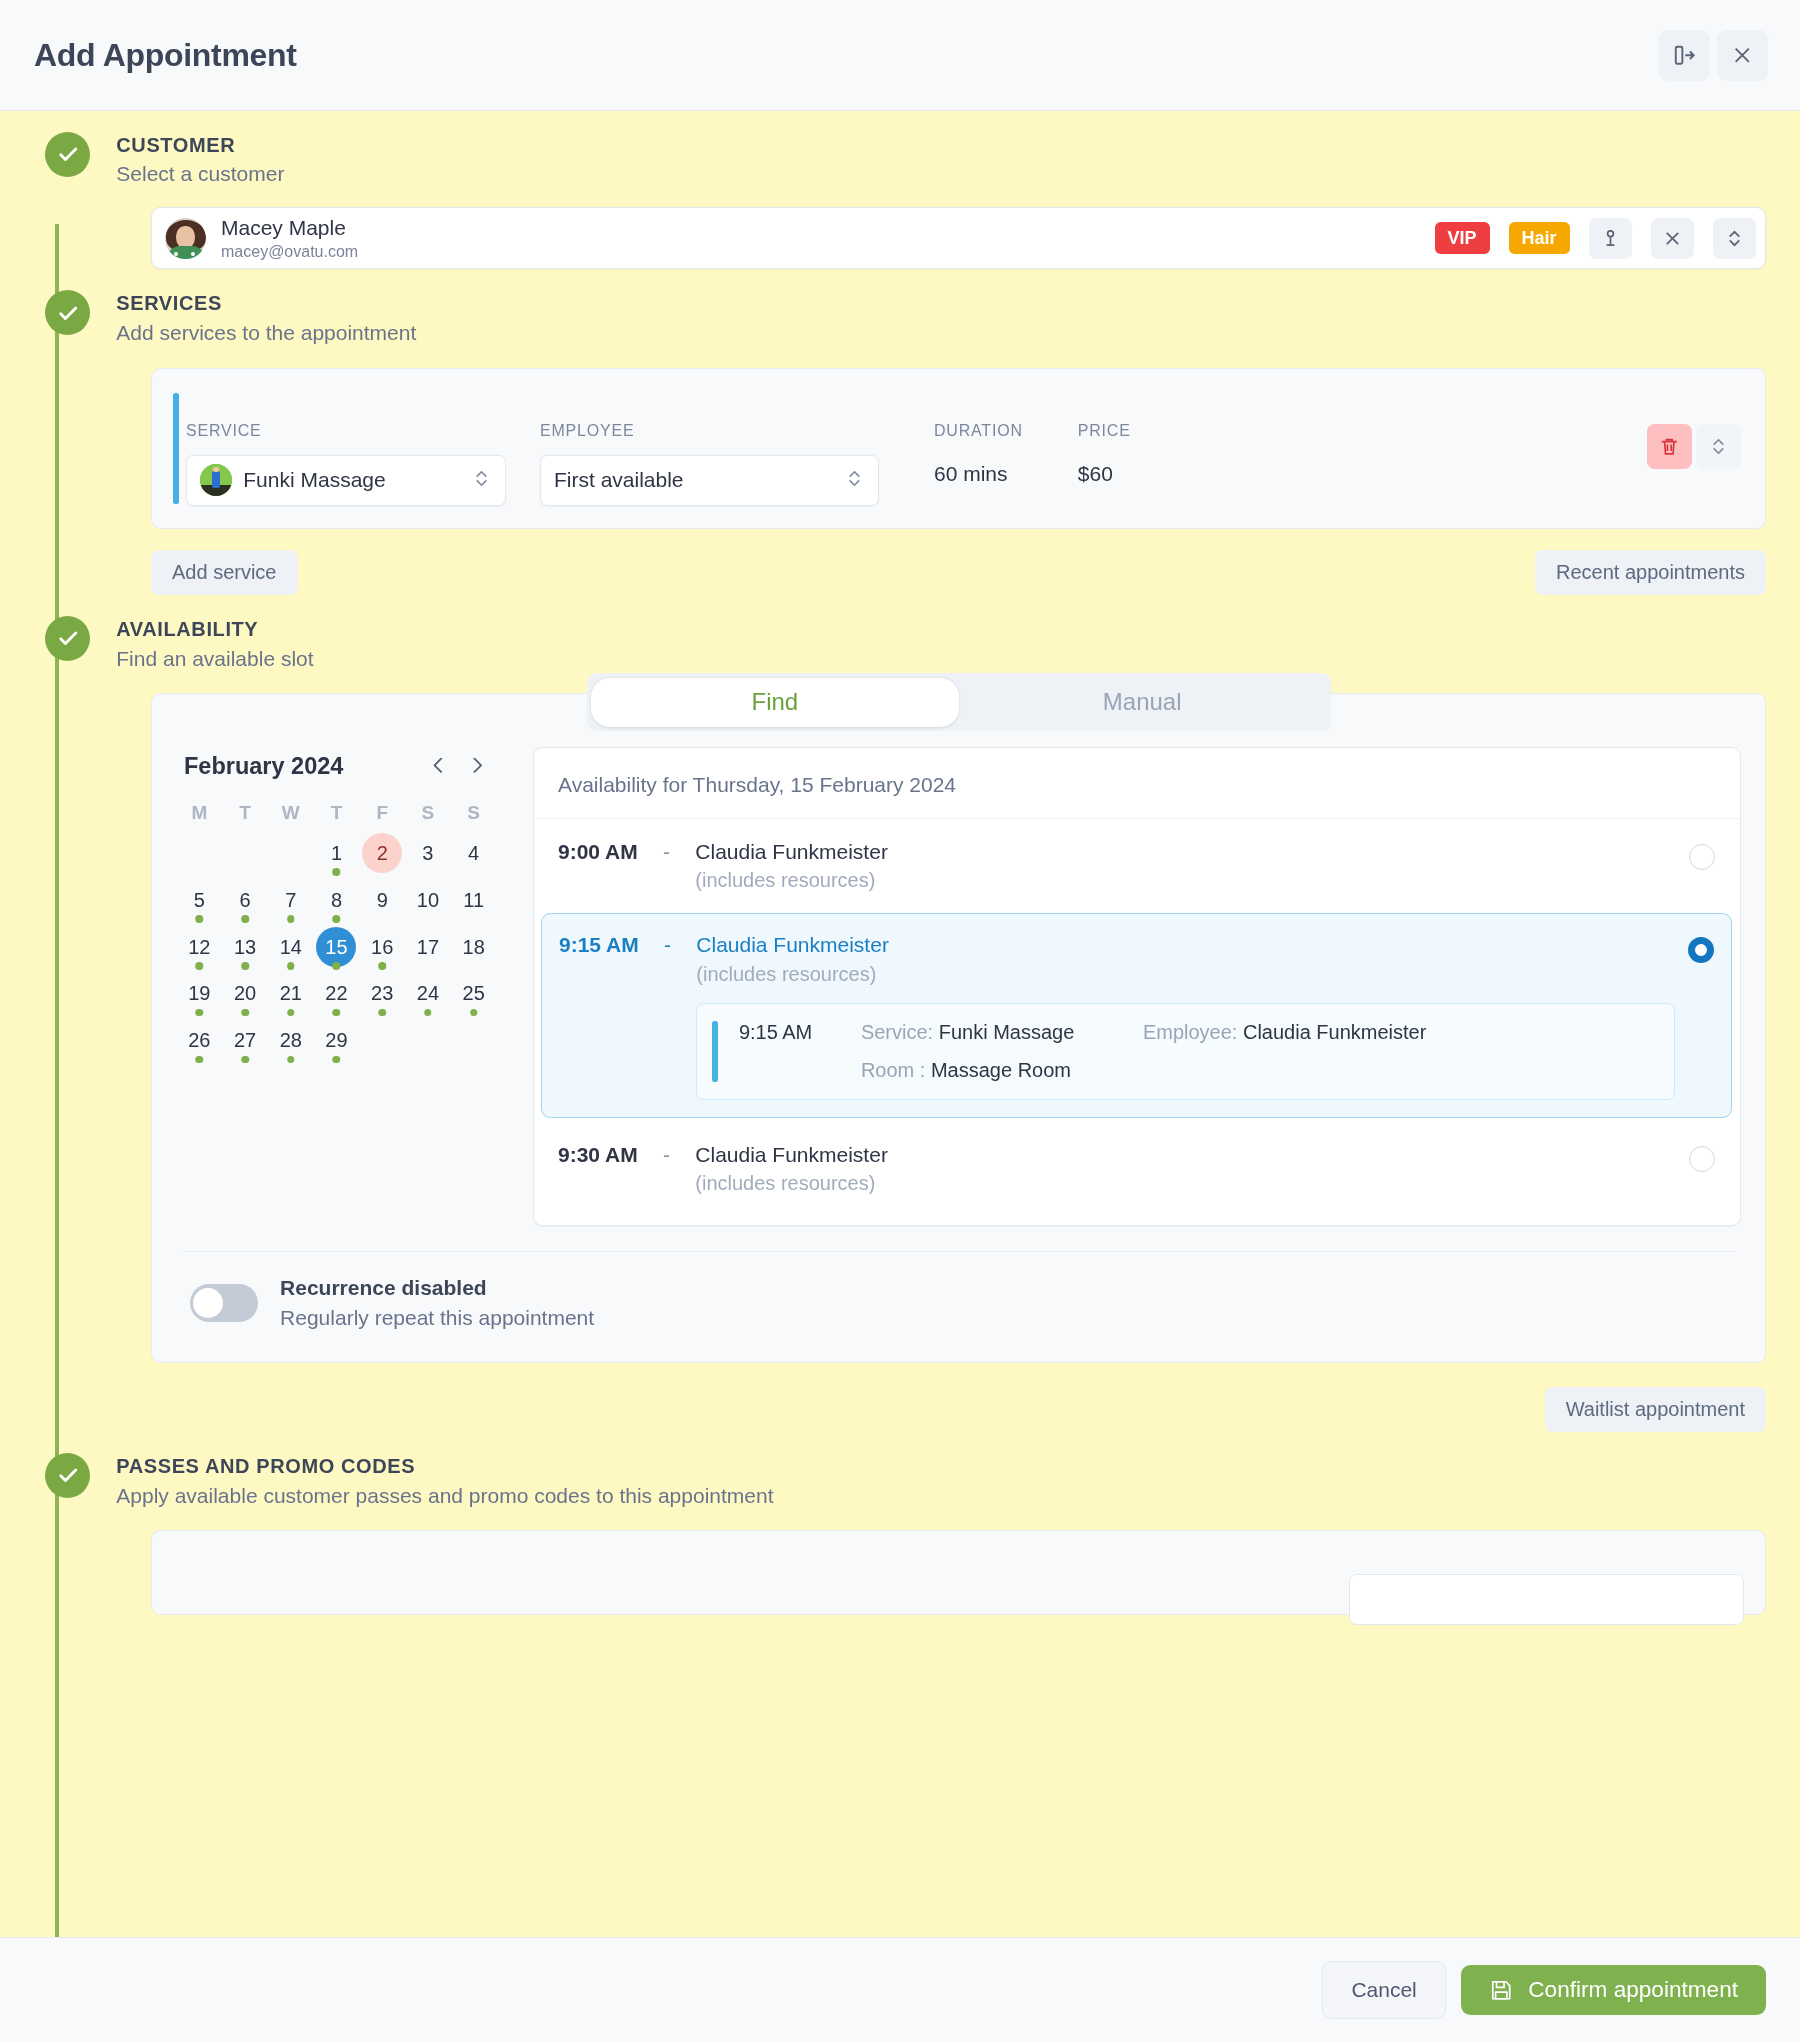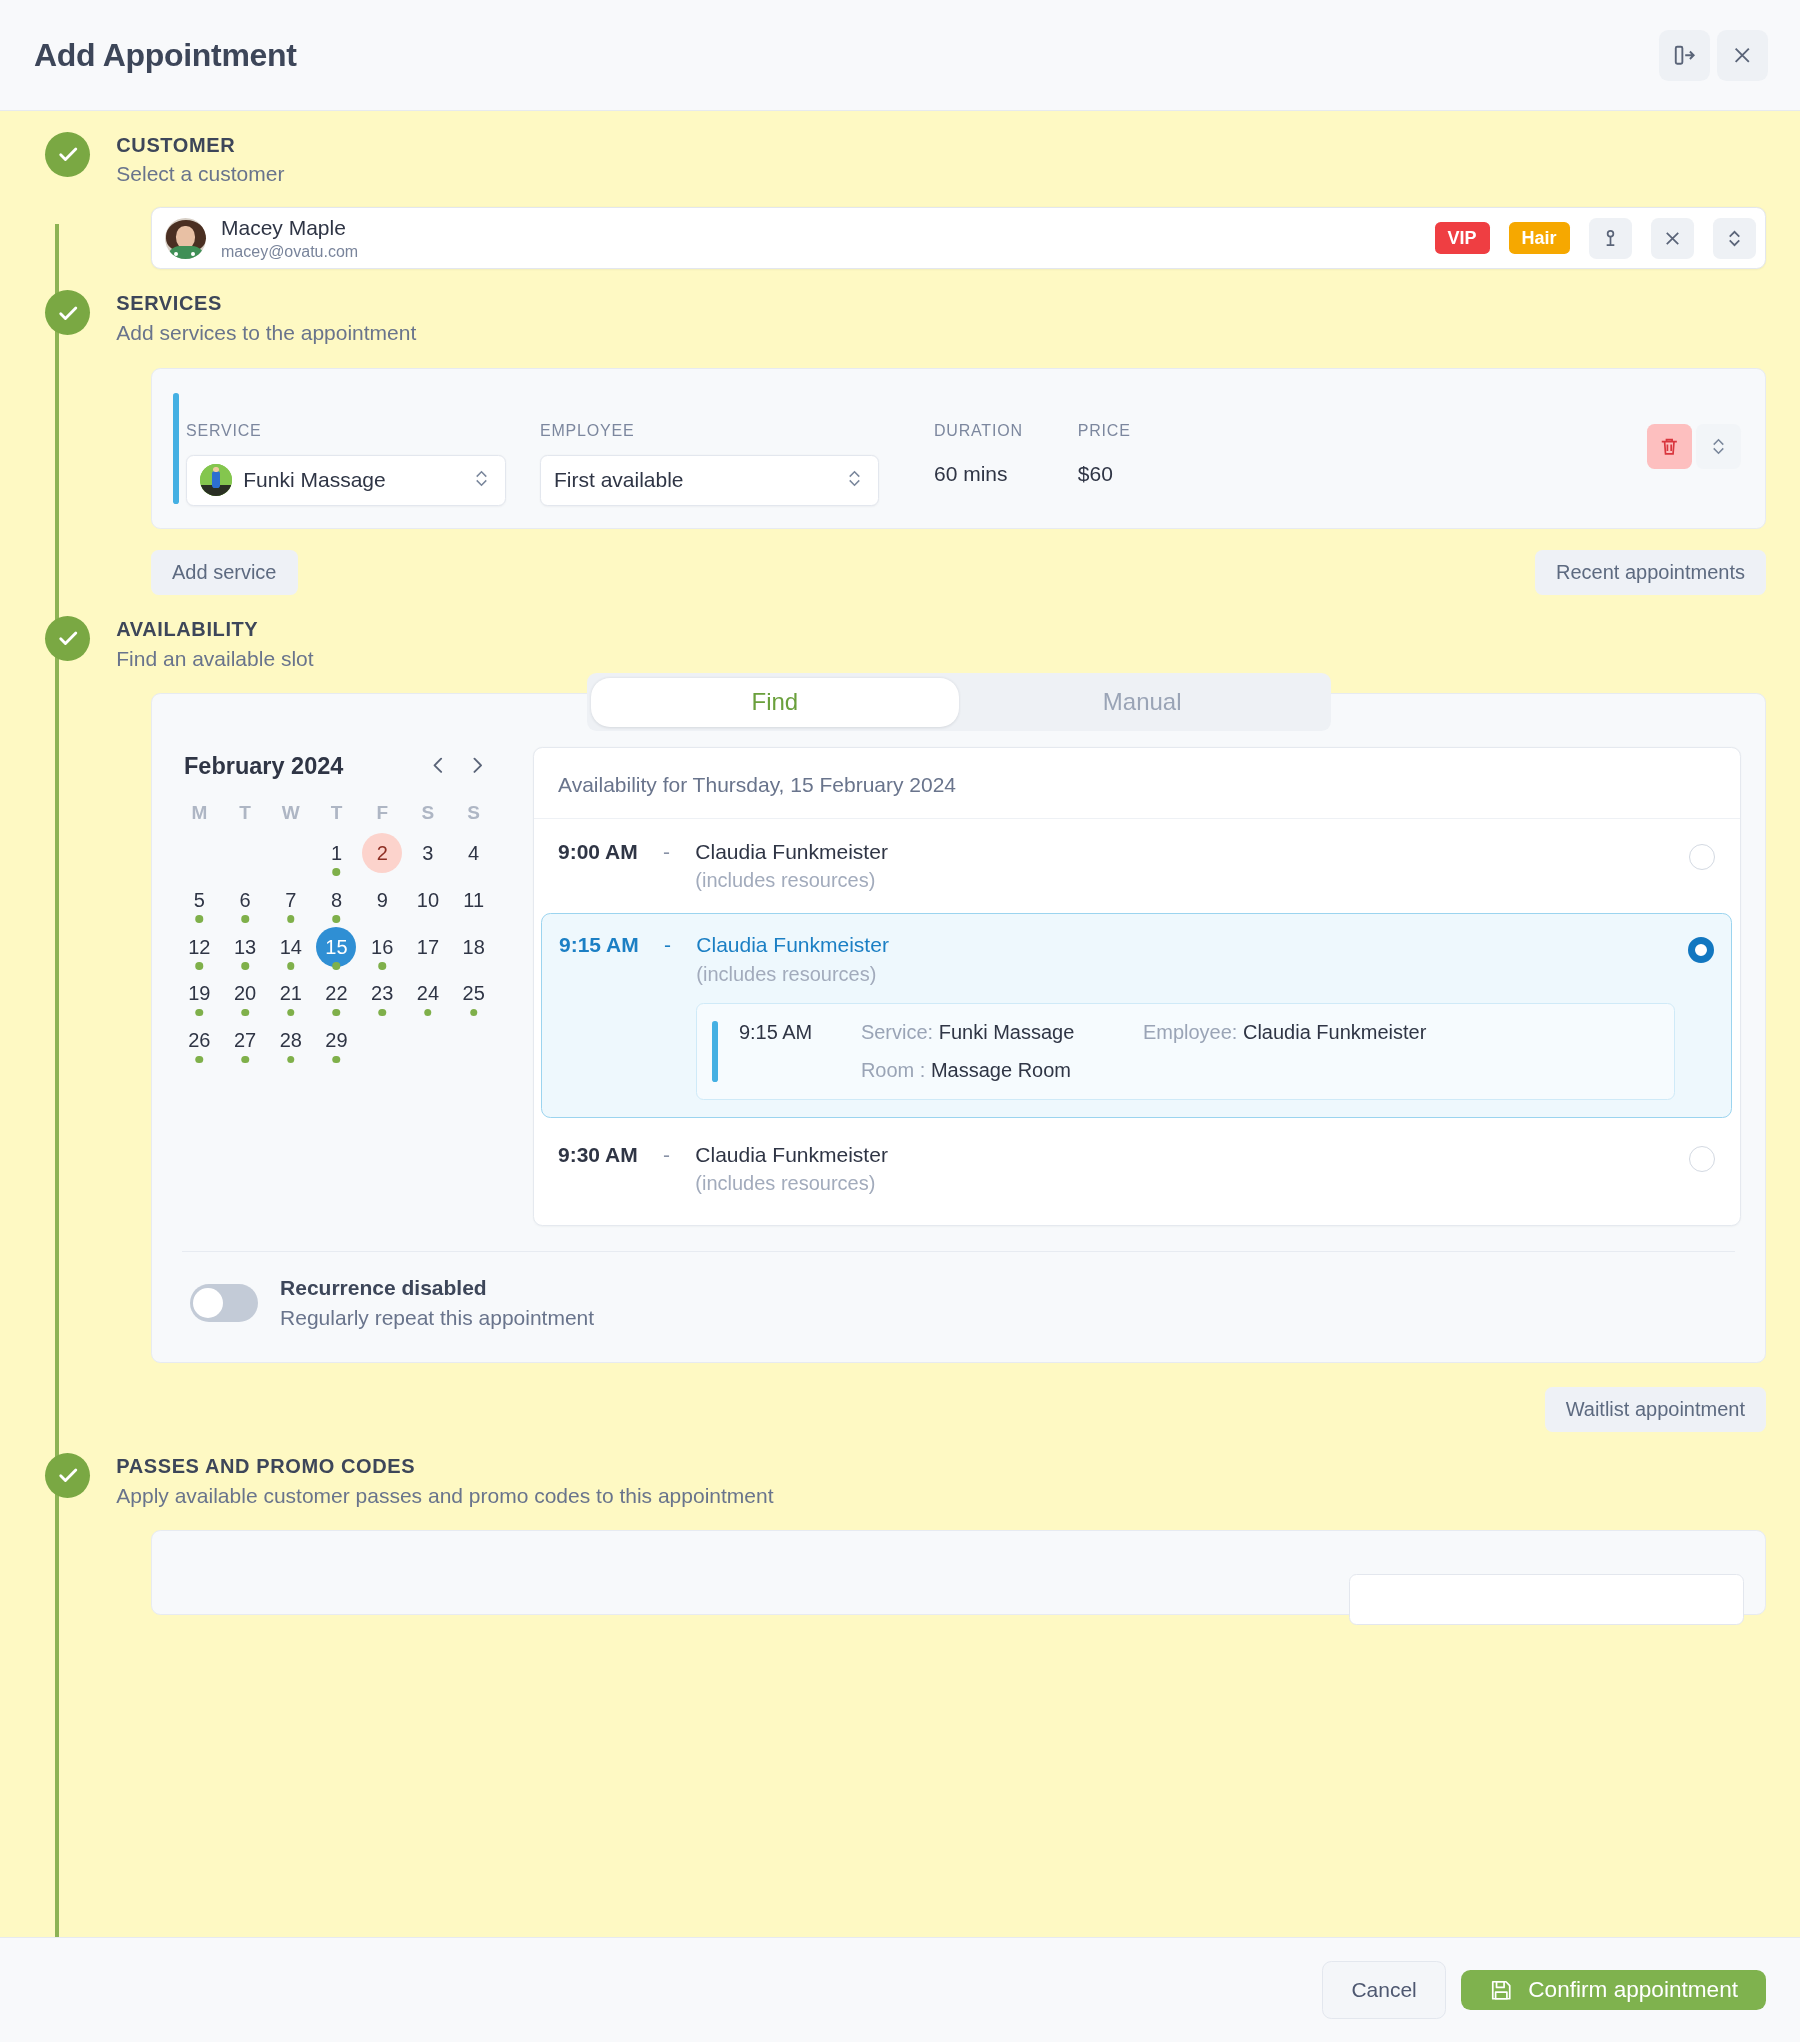--- a/index.html
+++ b/index.html
@@ -308,21 +308,21 @@
     background: #f8f9fb; border-top: 0.9px solid #e7eaef;
     display: flex; align-items: center; justify-content: flex-end;
     padding: 0 34px; gap: 15px;
   }
   .btn-cancel {
     height: 58px; padding: 0 28px; border-radius: 9.4px;
     background: #f4f6f9; border: 0.9px solid #e3e7ee; color: #4e5871;
     font-size: 21px; display: flex; align-items: center;
   }
   .btn-confirm {
-    height: 40px; padding: 0 28px; border-radius: 9.4px;
+    height: 50px; padding: 0 28px; border-radius: 9.4px;
     background: #7fb24e; color: #ffffff; font-size: 22.6px;
     display: flex; align-items: center; gap: 15px;
   }
   .btn-confirm svg { display: block; }
 </style>
 </head>
 <body>
 
 <div class="app">
 

